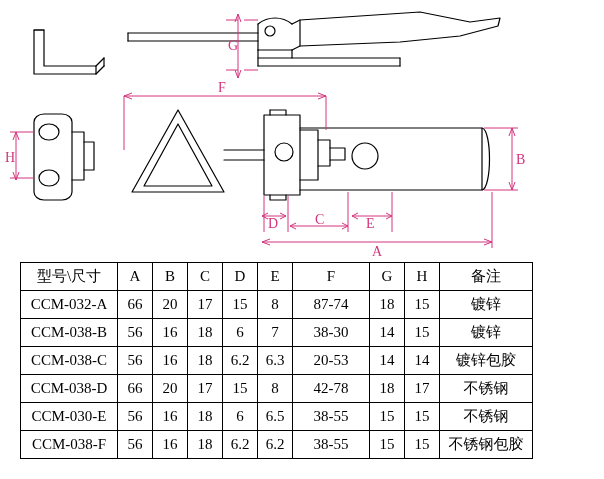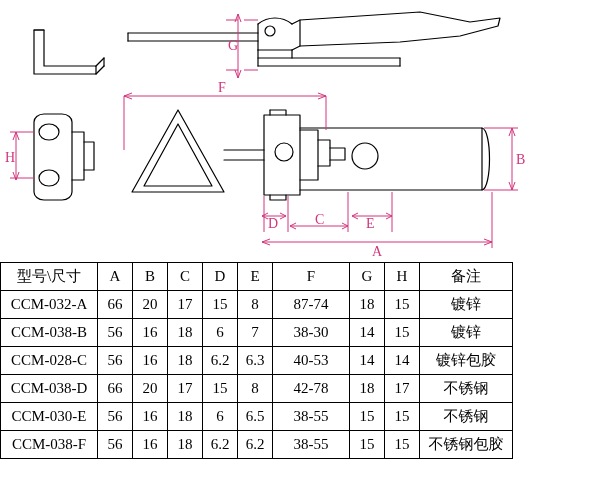--- a/index.html
+++ b/index.html
@@ -4,21 +4,21 @@
 <style>
   html,body{margin:0;padding:0;background:#ffffff;}
   body{width:604px;height:479px;font-family:"Liberation Serif",serif;color:#000;overflow:hidden;position:relative;}
   #wrap{position:relative;width:604px;height:479px;}
 
   
   #drawing{position:absolute;left:0;top:0;width:604px;height:262px;}
   #drawing svg{display:block;}
 
   
-  #spec-table{position:absolute;left:0;top:262px;width:513px;border-collapse:collapse;
+  #spec-table{position:absolute;left:20px;top:262px;width:513px;border-collapse:collapse;
               table-layout:fixed;}
   #spec-table td,#spec-table th{border:1px solid #000;text-align:center;
               font-size:15px;font-family:"Liberation Serif",serif;height:27px;padding:0;
               white-space:nowrap;}
   #spec-table th{font-weight:normal;}
   .col-model{width:96px;}
   .col-dim{width:34px;}
   .col-f{width:76px;}
   .col-note{width:92px;}
 </style>
@@ -188,27 +188,27 @@
         <td>16</td>
         <td>18</td>
         <td>6</td>
         <td>7</td>
         <td>38-30</td>
         <td>14</td>
         <td>15</td>
         <td>镀锌</td>
       </tr>
       <tr>
-        <td>CCM-028-C</td>
+        <td>CCM-038-C</td>
         <td>56</td>
         <td>16</td>
         <td>18</td>
         <td>6.2</td>
         <td>6.3</td>
-        <td>40-53</td>
+        <td>20-53</td>
         <td>14</td>
         <td>14</td>
         <td>镀锌包胶</td>
       </tr>
       <tr>
         <td>CCM-038-D</td>
         <td>66</td>
         <td>20</td>
         <td>17</td>
         <td>15</td>

